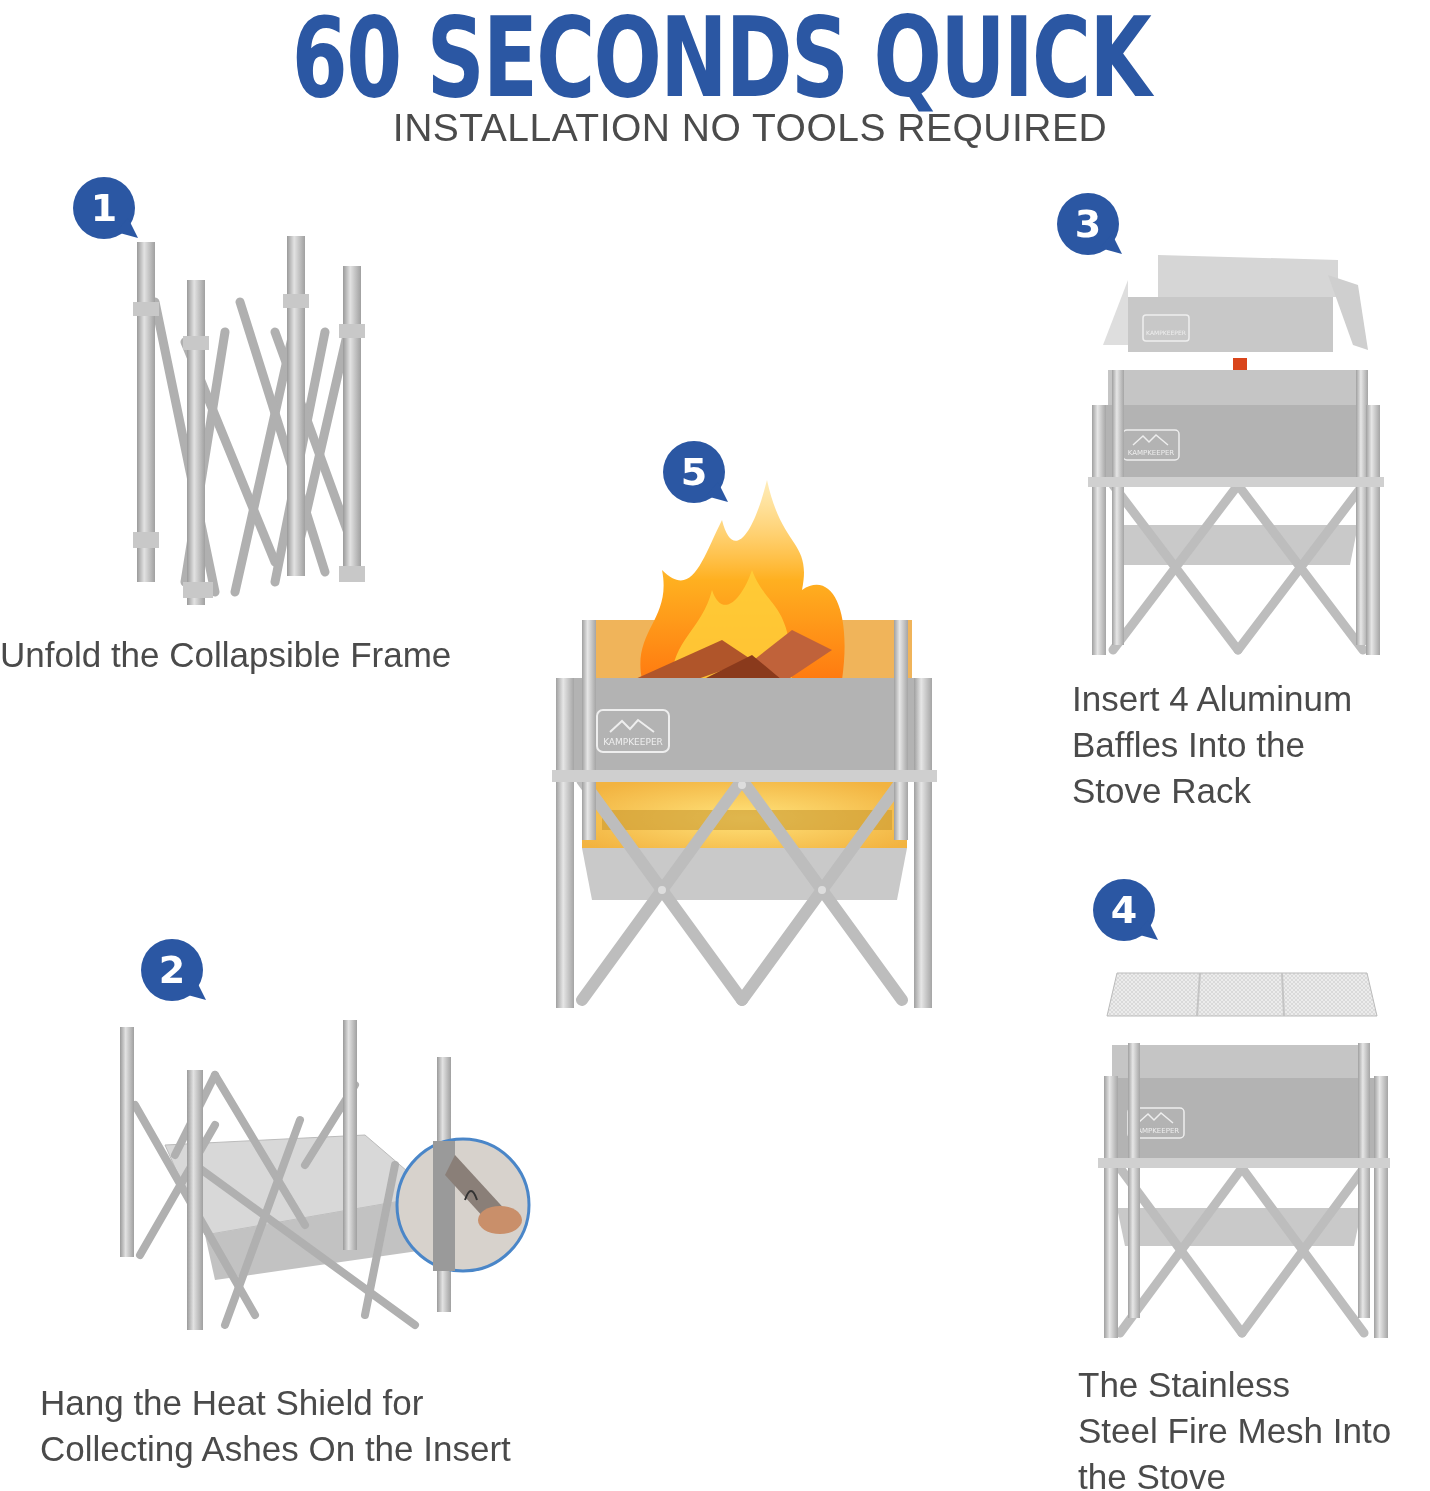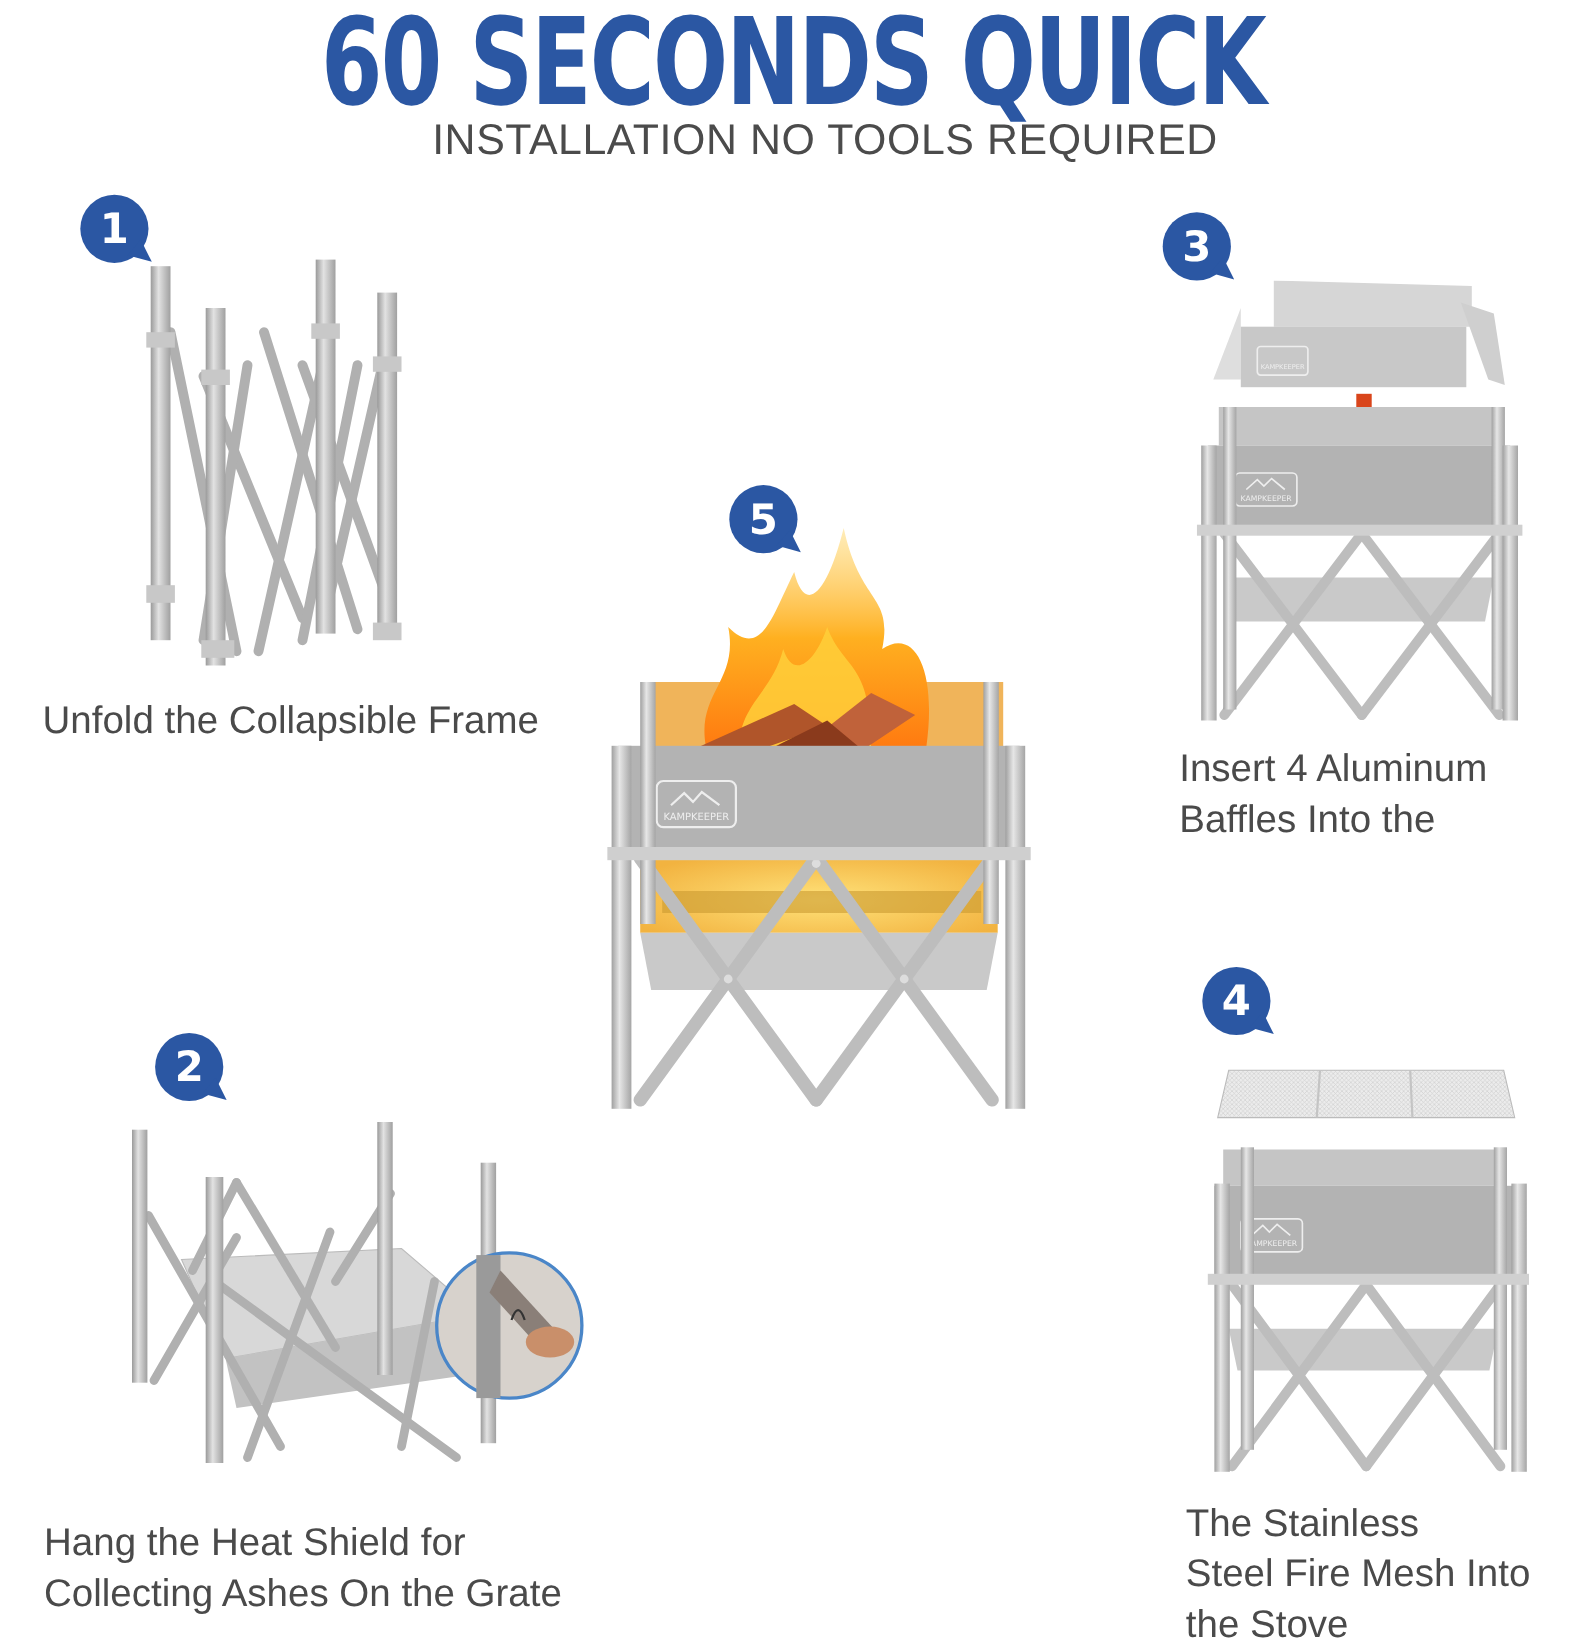--- a/index.html
+++ b/index.html
@@ -76,21 +76,21 @@
         <rect x="8" y="70" width="26" height="14"></rect>
         <rect x="58" y="104" width="26" height="14"></rect>
         <rect x="158" y="62" width="26" height="14"></rect>
         <rect x="214" y="92" width="26" height="14"></rect>
     <rect x="8" y="300" width="26" height="16"></rect>
         <rect x="58" y="350" width="30" height="16"></rect>
         <rect x="214" y="334" width="26" height="16"></rect>
       </g>
   </svg>
 </div>
-<div class="caption" style="left:0px; top:632px; width:490px; text-align:right;padding-left:10px;">
+<div class="caption" style="left:0px; top:632px; width:490px; text-align:left;">
   <div>Unfold the Collapsible Frame</div>
 </div>
 
 <div class="badge" style="left:140px; top:938px;">
   <svg viewBox="0 0 72 72">
       <circle cx="32" cy="32" r="31" fill="#2b57a3"></circle>
       <path d="M44 56 L66 62 L56 42 Z" fill="#2b57a3"></path>
     </svg>
   <div class="num">2</div>
 </div>
@@ -123,21 +123,21 @@
       <circle cx="348" cy="190" r="66" fill="#d7d2cc" stroke="#4a86c8" stroke-width="3"></circle>
       <rect x="318" y="126" width="22" height="130" fill="#9a9a9a"></rect>
       <path d="M340 140 L395 200 L380 215 L330 160 Z" fill="#8a7f78"></path>
       <ellipse cx="385" cy="205" rx="22" ry="14" fill="#c98f6a"></ellipse>
       <path d="M350 185 q6 -18 12 0" stroke="#333" stroke-width="2" fill="none"></path>
     </g>
   </svg>
 </div>
 <div class="caption" style="left:40px; top:1344px; width:530px;margin-top:36px;">
   <div>Hang the Heat Shield for</div>
-  <div>Collecting Ashes On the Grate</div>
+  <div>Collecting Ashes On the Insert</div>
 </div>
 
 <div class="badge" style="left:662px; top:440px;">
   <svg viewBox="0 0 72 72">
       <circle cx="32" cy="32" r="31" fill="#2b57a3"></circle>
       <path d="M44 56 L66 62 L56 42 Z" fill="#2b57a3"></path>
     </svg>
   <div class="num">5</div>
 </div>
 <div class="illus" style="left:552px; top:480px;">
@@ -243,20 +243,21 @@
     <rect x="24" y="115" width="12" height="275" fill="url(#pole3)"></rect>
     <rect x="268" y="115" width="12" height="275" fill="url(#pole3)"></rect>
     <rect x="4" y="150" width="14" height="250" fill="url(#pole3)"></rect>
     <rect x="278" y="150" width="14" height="250" fill="url(#pole3)"></rect>
     <rect x="0" y="222" width="296" height="10" fill="#d0d0d0"></rect>
   </svg>
 </div>
 <div class="caption" style="left:1072px; top:676px; width:340px;">
   <div>Insert 4 Aluminum</div>
   <div>Baffles Into the</div>
+  <div>Stove Rack</div>
 </div>
 
 <div class="badge" style="left:1092px; top:878px;">
   <svg viewBox="0 0 72 72">
       <circle cx="32" cy="32" r="31" fill="#2b57a3"></circle>
       <path d="M44 56 L66 62 L56 42 Z" fill="#2b57a3"></path>
     </svg>
   <div class="num">4</div>
 </div>
 <div class="illus" style="left:1092px; top:968px;">

